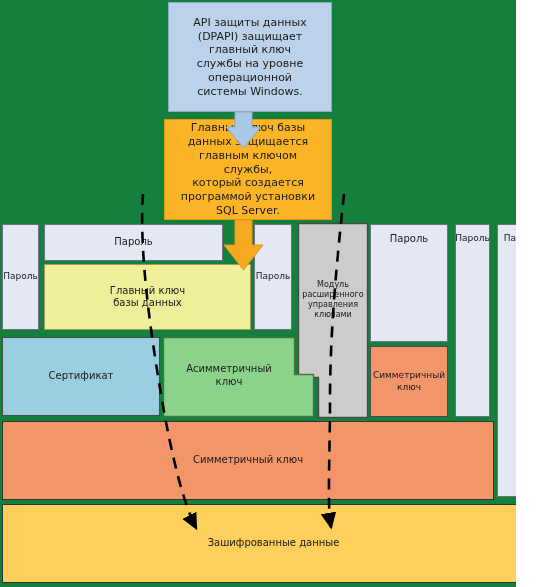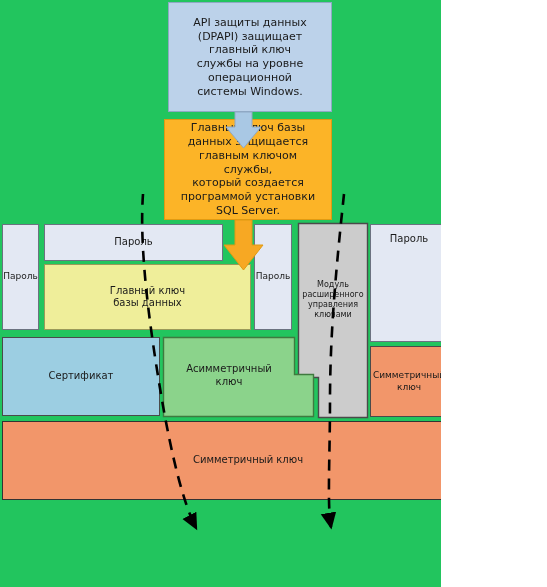--- a/index.html
+++ b/index.html
@@ -5,23 +5,23 @@
   html, body {
     margin: 0;
     padding: 0;
     background: #ffffff;
   }
   body {
     font-family: "DejaVu Sans", "Liberation Sans", sans-serif;
   }
   #diagram {
     position: relative;
-    width: 441px;
+    width: 516px;
     height: 587px;
-    background: #22c55e;
+    background: #15803d;
     overflow: hidden;
   }
   .box {
     position: absolute;
     box-sizing: border-box;
     border: 1px solid #4a4a4a;
     display: flex;
     align-items: center;
     justify-content: center;
     text-align: center;
@@ -134,20 +134,23 @@
 
   <div class="box orange fs9" style="left:370px; top:346px; width:78px; height:71px;">
     <span>Симметричный
 ключ</span>
   </div>
 
   <div class="box orange fs10" style="left:2px; top:421px; width:492px; height:79px; border-color:#333;">
     <span>Симметричный ключ</span>
   </div>
 
+  <div class="box gold fs10" style="left:2px; top:504px; width:543px; height:79px; border-color:#333;">
+    <span>Зашифрованные данные</span>
+  </div>
 
   <svg class="overlay">
     <defs>
       <marker id="dashArrow" markerWidth="7" markerHeight="7" refX="5.5" refY="3" orient="auto" markerUnits="strokeWidth">
         <path d="M0,0 L6.5,3 L0,6 z" fill="#000000"></path>
       </marker>
     </defs>
 
     <polygon points="235,112 252,112 252,127 261,127 243.5,148 226,127 235,127" fill="#a9c8e4" stroke="#8fa8c4" stroke-width="1"></polygon>
 

